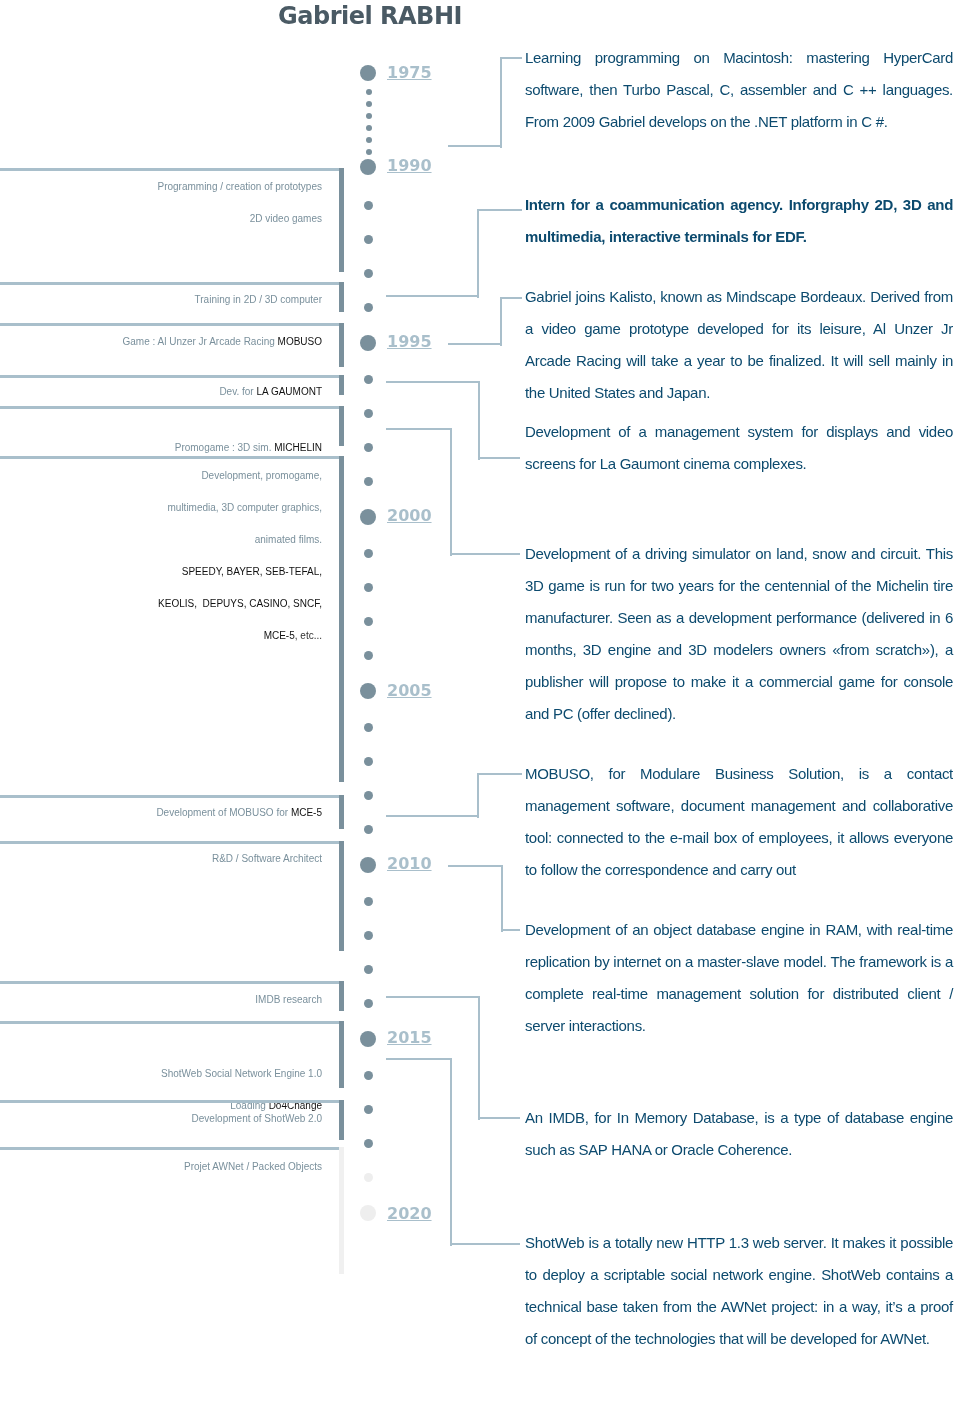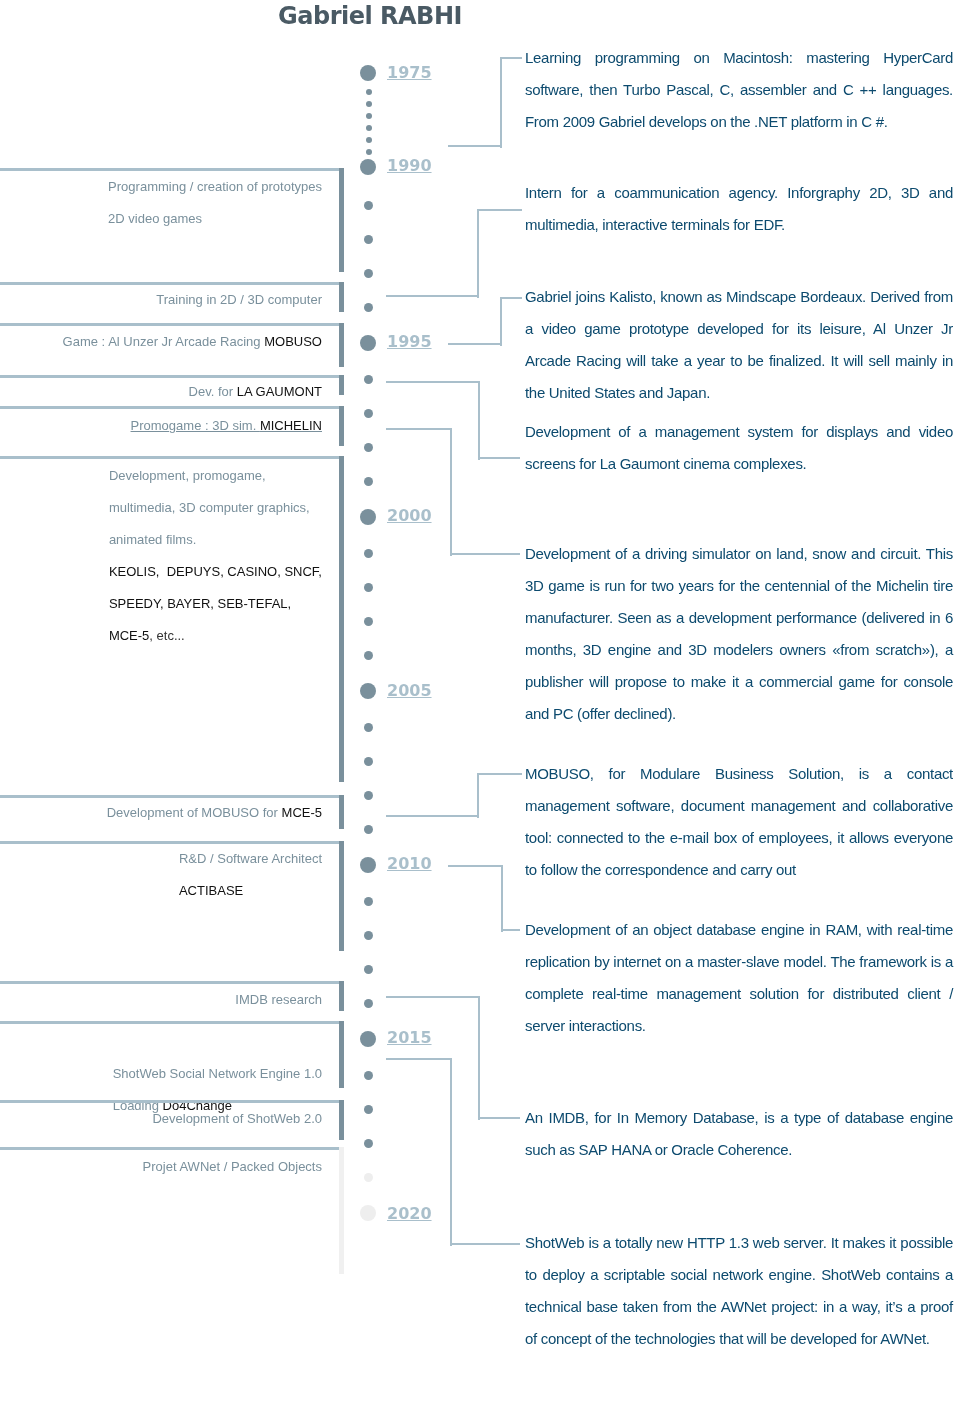--- a/index.html
+++ b/index.html
@@ -9,21 +9,21 @@
   .title { left:0; width:740px; top:2px; text-align:center; font-size:24px; font-weight:bold; color:#4a5a64; letter-spacing:-0.5px; }
   .dot-big { width:16px; height:16px; border-radius:50%; background:#7a909c; }
   .dot-small { width:9px; height:9px; border-radius:50%; background:#7a909c; }
   .dot-tiny { width:6px; height:6px; border-radius:50%; background:#7a909c; }
   .dot-faded { background:#eeeeee; }
   .year { font-size:16px; font-weight:bold; color:#a9bfcb;text-decoration:underline; }
   .year.faded { color:#a9bfcb; }
   .hline { height:3px; background:#a9bfcb; left:0; }
   .vbar { width:5px; background:#7a909c; left:339px; }
   .vbar.faded { background:#f0f0f0; }
-  .ltext { right:635px; font-size:13px; color:#7a909c; line-height:32px; white-space:nowrap; font-family:"Liberation Sans", sans-serif; }
+  .ltext { right:635px; text-align:right; font-size:10px; color:#7a909c; line-height:32px; white-space:nowrap; font-family:"Liberation Sans", sans-serif; }
   .ltext .hl { color:#111111; }
   .rtext { left:525px; width:428px; font-family:"Liberation Sans", sans-serif; font-size:15px; color:#0c4a6e; line-height:32px; text-align:justify; letter-spacing:-0.3px; transform-origin:left top; }
   .conn { border-color:#a9bfcb; border-style:solid; border-width:0; }
 </style>
 </head>
 <body>
 
 <div class="abs title">Gabriel RABHI</div>
 
 <div class="abs dot-big" style="left:360px;top:65px;"></div>
@@ -101,42 +101,41 @@
 <div class="abs hline" style="top:323px;width:339px;"></div>
 <div class="abs vbar" style="top:323px;height:44px;"></div>
 <div class="abs ltext" style="top:326px;"><span>Game : Al Unzer Jr Arcade Racing </span><span class="hl">MOBUSO</span></div>
 
 <div class="abs hline" style="top:375px;width:339px;"></div>
 <div class="abs vbar" style="top:375px;height:20px;"></div>
 <div class="abs ltext" style="top:376px;"><span>Dev. for </span><span class="hl">LA GAUMONT</span></div>
 
 <div class="abs hline" style="top:406px;width:339px;"></div>
 <div class="abs vbar" style="top:406px;height:40px;"></div>
-<div class="abs ltext" style="top:410px;text-decoration:underline;"><span>Promogame : 3D sim. </span><span class="hl">MICHELIN</span></div>
+<div class="abs ltext" style="top:432px;"><span>Promogame : 3D sim. </span><span class="hl">MICHELIN</span></div>
 
 <div class="abs hline" style="top:456px;width:339px;"></div>
 <div class="abs vbar" style="top:456px;height:326px;"></div>
 <div class="abs ltext" style="top:460px;">
   <div>Development, promogame,</div>
   <div>multimedia, 3D computer graphics,</div>
   <div>animated films.</div>
+  <div class="hl">SPEEDY, BAYER, SEB-TEFAL,</div>
   <div class="hl" style="white-space:pre;">KEOLIS,  DEPUYS, CASINO, SNCF,</div>
-  <div class="hl">SPEEDY, BAYER, SEB-TEFAL,</div>
   <div><span class="hl">MCE-5</span><span style="color:#333">, etc...</span></div>
 </div>
 
 <div class="abs hline" style="top:795px;width:339px;"></div>
 <div class="abs vbar" style="top:795px;height:34px;"></div>
 <div class="abs ltext" style="top:797px;"><span>Development of MOBUSO for </span><span class="hl">MCE-5</span></div>
 
 <div class="abs hline" style="top:841px;width:339px;"></div>
 <div class="abs vbar" style="top:841px;height:110px;"></div>
 <div class="abs ltext" style="top:843px;">
   <div>R&amp;D / Software Architect</div>
-  <div class="hl">ACTIBASE</div>
 </div>
 
 <div class="abs hline" style="top:981px;width:339px;"></div>
 <div class="abs vbar" style="top:981px;height:30px;"></div>
 <div class="abs ltext" style="top:984px;">IMDB research</div>
 
 <div class="abs hline" style="top:1021px;width:339px;"></div>
 <div class="abs vbar" style="top:1021px;height:67px;"></div>
 <div class="abs ltext" style="top:1024px;margin-top:34px;">
   <div>ShotWeb Social Network Engine 1.0</div>
@@ -172,20 +171,20 @@
 <div class="abs conn" style="left:448px;top:865px;width:53px;height:65px;border-top-width:2px;border-right-width:2px;"></div>
 <div class="abs conn" style="left:501px;top:929px;width:19px;height:0;border-top-width:2px;"></div>
 
 <div class="abs conn" style="left:386px;top:996px;width:92px;height:122px;border-top-width:2px;border-right-width:2px;"></div>
 <div class="abs conn" style="left:478px;top:1117px;width:42px;height:0;border-top-width:2px;"></div>
 
 <div class="abs conn" style="left:386px;top:1058px;width:64px;height:186px;border-top-width:2px;border-right-width:2px;"></div>
 <div class="abs conn" style="left:450px;top:1243px;width:70px;height:0;border-top-width:2px;"></div>
 
 <div class="abs rtext" style="top:42px;">Learning programming on Macintosh: mastering HyperCard software, then Turbo Pascal, C, assembler and C ++ languages. From 2009 Gabriel develops on the .NET platform in C #.</div>
-<div class="abs rtext" style="top:177px;">Intern for a coammunication agency. Inforgraphy 2D, 3D and multimedia, interactive terminals for EDF.</div>
+<div class="abs rtext" style="top:189px;font-weight:bold;">Intern for a coammunication agency. Inforgraphy 2D, 3D and multimedia, interactive terminals for EDF.</div>
 <div class="abs rtext" style="top:281px;">Gabriel joins Kalisto, known as Mindscape Bordeaux. Derived from a video game prototype developed for its leisure, Al Unzer Jr Arcade Racing will take a year to be finalized. It will sell mainly in the United States and Japan.</div>
 <div class="abs rtext" style="top:416px;">Development of a management system for displays and video screens for La Gaumont cinema complexes.</div>
 <div class="abs rtext" style="top:538px;">Development of a driving simulator on land, snow and circuit. This 3D game is run for two years for the centennial of the Michelin tire manufacturer. Seen as a development performance (delivered in 6 months, 3D engine and 3D modelers owners «from scratch»), a publisher will propose to make it a commercial game for console and PC (offer declined).</div>
 <div class="abs rtext" style="top:758px;height:128px;overflow:hidden;">MOBUSO, for Modulare Business Solution, is a contact management software, document management and collaborative tool: connected to the e-mail box of employees, it allows everyone to follow the correspondence and carry out</div>
 <div class="abs rtext" style="top:914px;">Development of an object database engine in RAM, with real-time replication by internet on a master-slave model. The framework is a complete real-time management solution for distributed client / server interactions.</div>
 <div class="abs rtext" style="top:1102px;">An IMDB, for In Memory Database, is a type of database engine such as SAP HANA or Oracle Coherence.</div>
 <div class="abs rtext" style="top:1227px;">ShotWeb is a totally new HTTP 1.3 web server. It makes it possible to deploy a scriptable social network engine. ShotWeb contains a technical base taken from the AWNet project: in a way, it’s a proof of concept of the technologies that will be developed for AWNet.</div>
 
 </body></html>

